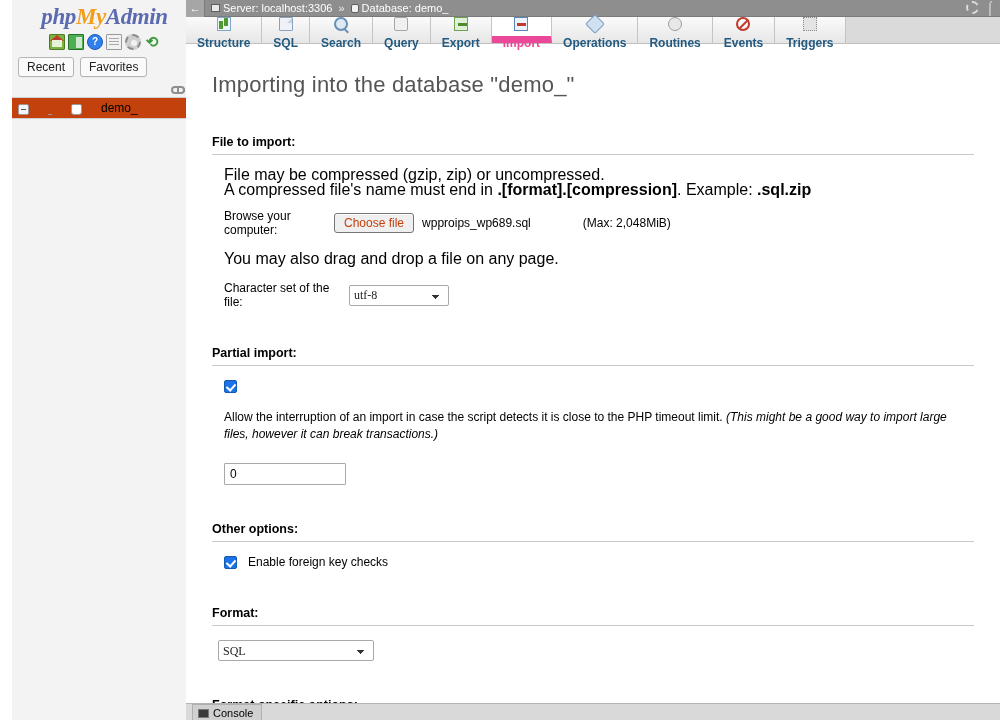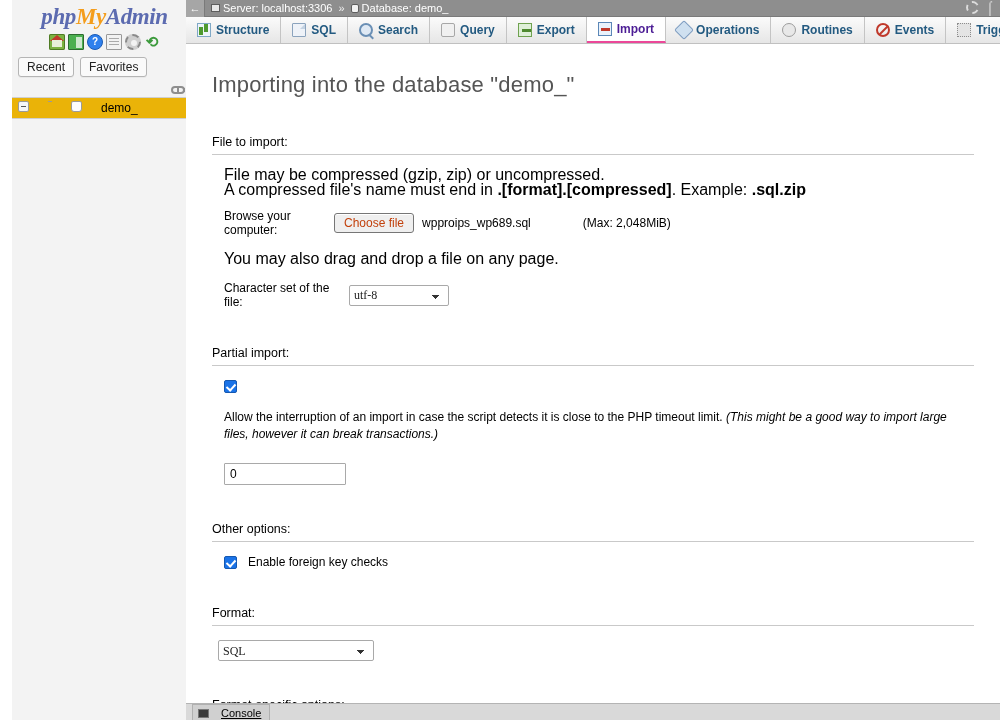--- a/index.html
+++ b/index.html
@@ -71,22 +71,22 @@
   }
   .linkrow { text-align: right; padding: 6px 12px 3px 0; height: 20px; }
   .chain {
     display:inline-block; width:14px; height:8px;
     border: 2px solid #8e8e8e; border-radius: 6px; position: relative; cursor: pointer;
   }
   .chain:after{content:"";position:absolute;left:4px;top:0px;width:4px;height:4px;
     border-left:2px solid #8e8e8e;border-right:2px solid #8e8e8e;}
 
   .dbrow {
-    display:flex; align-items:flex-start; gap:19px;
-    background: #eab308; border-top: 1px solid #cfcfcf; border-bottom: 1px solid #cfcfcf;
+    display:flex; align-items:flex-end; gap:19px;
+    background: #c2410c; border-top: 1px solid #cfcfcf; border-bottom: 1px solid #cfcfcf;
     padding: 3px 6px; cursor: pointer; font-size: 12px;
   }
   .tree-ctrl { display:inline-flex; align-items:center; }
   .tree-minus {
     width:11px;height:11px;border:1px solid #9a9a9a;background:#f6f6f6;border-radius:2px;
     position:relative;display:inline-block;
   }
   .tree-minus:after{content:"";position:absolute;left:2px;top:4px;width:5px;height:1px;background:#555;}
   .tree-dash{display:inline-block;width:4px;height:1px;background:#9a9a9a;vertical-align:middle;}
   .db-icon {
@@ -124,23 +124,23 @@
   .tabbar {
     height: 27px; background: #dadada;
     display: flex; align-items: flex-end;
     border-bottom: 1px solid #c0c0c0;
   }
   .tab {
     display:flex; align-items:center; gap:5px;
     height: 26px; padding: 0 11px; cursor: pointer;
     background: linear-gradient(#fbfbfb, #e6e6e6);
     border-right: 1px solid #c4c4c4;
-    font-size: 12px; font-weight: bold; color: #235a81;
-  }
-  .tab.active { background: #fff; color: #4c1d95; border-bottom: 2px solid #ec4899; }
+    font-size: 12px; font-weight: bold; color: #235a81; flex-direction: column;
+  }
+  .tab.active { background: #fff; color: #ec4899; border-bottom: 7px solid #ec4899; }
   .tab .ti { width: 14px; height: 14px; display:inline-block; position:relative; flex: none; }
 
   .ti-structure { background:#eef4fa; border:1px solid #7fa8c6; }
   .ti-structure:after{content:"";position:absolute;left:1px;bottom:1px;width:4px;height:8px;background:#4f9a2f;
     box-shadow:5px -3px 0 #4f9a2f;}
   .ti-sql { background:#eef2f8; border:1px solid #8ba3bd; border-radius:1px;}
   .ti-sql:after{content:"";position:absolute;right:0;top:0;border-left:5px solid transparent;border-bottom:5px solid #c3d2e2;}
   .ti-search { border:2px solid #6a8fb5; border-radius:50%; width:10px;height:10px; background:#dfe9f4; }
   .ti-search:after{content:"";position:absolute;right:-3px;bottom:-3px;width:5px;height:2px;background:#6a8fb5;transform:rotate(45deg);}
   .ti-query { background:#f0f0f0; border:1px solid #a7a7a7; border-radius:2px;}
@@ -154,21 +154,21 @@
   .ti-events:after{content:"";position:absolute;left:0px;top:4px;width:12px;height:2px;background:#c0392b;transform:rotate(-45deg);}
   .ti-triggers { background:#e4e4e4; border:1px dotted #8d8d8d;}
 
   
   .content { padding: 0 26px 0 26px; }
   h1.pagetitle {
     font-size: 22px; font-weight: normal; color: #555;
     margin: 28px 0 0 0; letter-spacing: 0.2px;
   }
   .legend {
-    font-weight: normal; font-size: 12.5px; color: #000;
+    font-weight: bold; font-size: 12.5px; color: #000;
     margin: 37px 0 0 0; padding-bottom: 5px;
     border-bottom: 1px solid #c9c9c9;
   }
   .note { margin: 12px 0 0 12px; line-height: 15px; font-size: 16px; }
   .note b { font-weight: bold; }
   .row { display:flex; align-items:center; margin: 12px 0 0 12px; font-size: 12px; }
   .row .lab { color:#000; }
 
   .chooser {
     border: 1px solid #767676; background: #efefef; border-radius: 3px;
@@ -210,23 +210,23 @@
   .ital { font-style: italic; }
 
   .paragraph { margin: 13px 0 0 12px; max-width: 748px; line-height: 17px; font-size: 12px; }
 
   
   .console {
     position: absolute; left: 0; bottom: 0; width: 814px; height: 17px;
     background: #d9d9d9; border-top: 1px solid #b4b4b4;
   }
   .console-tab {
-    display:inline-flex; align-items:center; gap:12px;
+    display:inline-flex; align-items:center; gap:4px;
     background: #d0d0d0; border: 1px solid #b0b0b0; border-bottom:none;
-    padding: 1px 8px 1px 5px; font-size: 11px; margin-left: 6px; height: 17px; cursor: pointer; text-decoration: underline;
+    padding: 1px 8px 1px 5px; font-size: 11px; margin-left: 6px; height: 17px; cursor: pointer;
   }
   .console-ic {
     width: 11px; height: 9px; background:#3a3a3a; border:1px solid #777; display:inline-block;
   }
 </style>
 </head>
 <body>
 
 <div id="app">
 
@@ -326,21 +326,21 @@
     </div>
 
     <div class="content">
 
       <h1 class="pagetitle">Importing into the database "demo_"</h1>
 
       <div class="legend">File to import:</div>
 
       <div class="note">
         <div>File may be compressed (gzip, zip) or uncompressed.</div>
-        <div><span>A compressed file's name must end in </span><b>.[format].[compressed]</b><span>. Example: </span><b>.sql.zip</b></div>
+        <div><span>A compressed file's name must end in </span><b>.[format].[compression]</b><span>. Example: </span><b>.sql.zip</b></div>
       </div>
 
       <div class="row">
         <span class="lab" style="width:110px">Browse your computer:</span>
         <span class="chooser">Choose file</span>
         <span class="filename">wpproips_wp689.sql</span>
         <span class="maxnote">(Max: 2,048MiB)</span>
       </div>
 
       <div class="note" style="margin-top:14px">You may also drag and drop a file on any page.</div>

